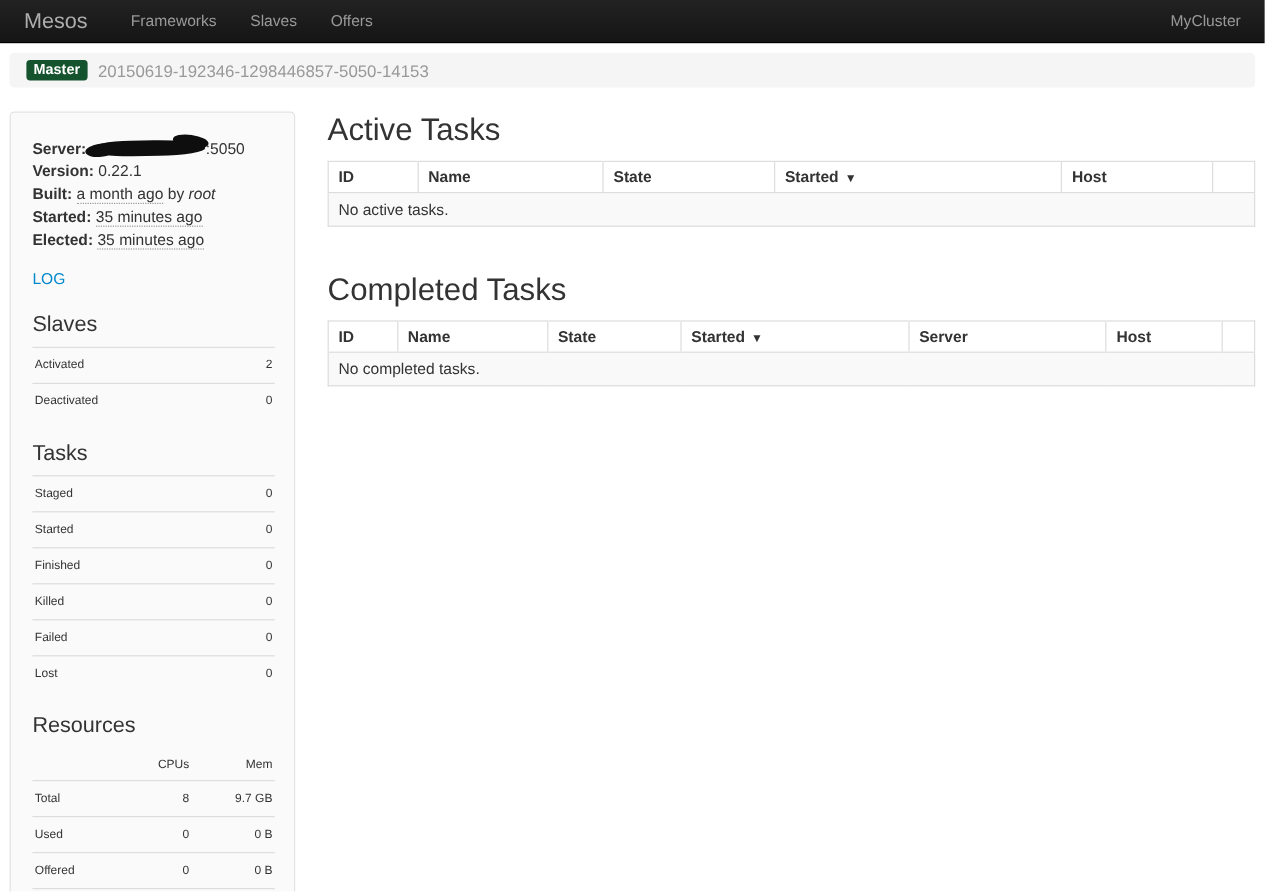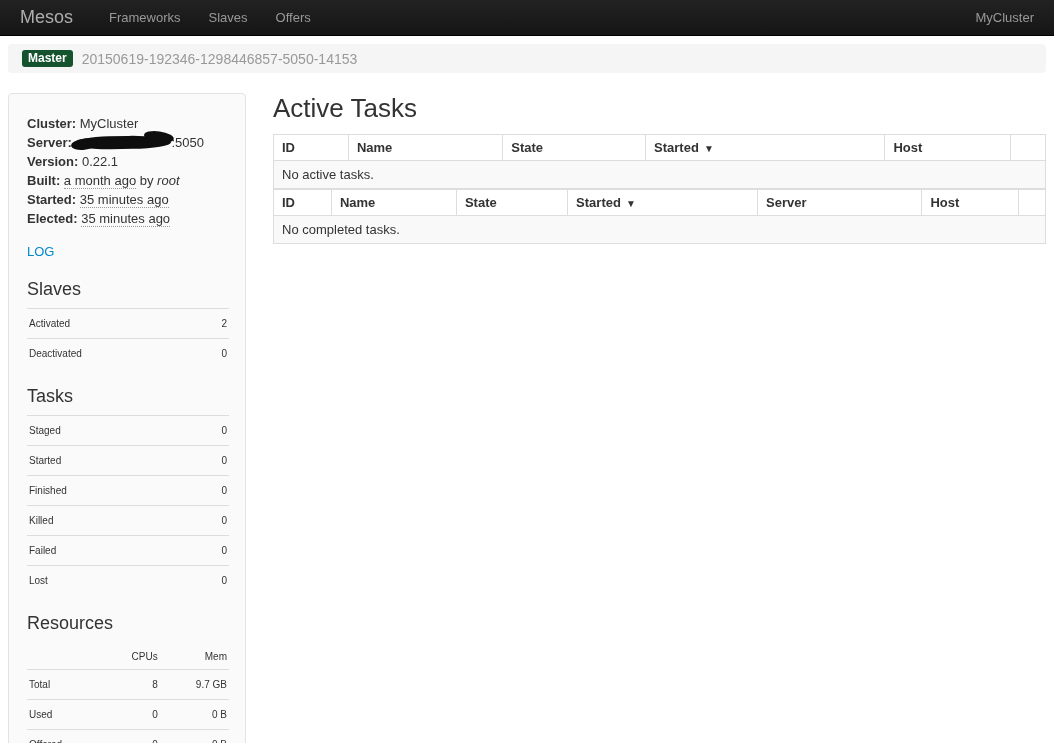--- a/index.html
+++ b/index.html
@@ -106,24 +106,20 @@
 <div class="breadcrumb">
   <span class="badge">Master</span>
   <span class="crumb-id">20150619-192346-1298446857-5050-14153</span>
 </div>
 
 <div class="content">
 
   <div class="panel">
 
     <div class="info-line">
-      <span class="lbl">Cluster:</span>
-      <span>MyCluster</span>
-    </div>
-    <div class="info-line">
       <span class="lbl">Server:</span>
       <span class="redact-blob"></span><span>:5050</span>
     </div>
     <div class="info-line">
       <span class="lbl">Version:</span>
       <span>0.22.1</span>
     </div>
     <div class="info-line">
       <span class="lbl">Built:</span>
       <span class="dotted">a month ago</span>
@@ -233,20 +229,21 @@
           <th class="a-x"></th>
         </tr>
       </thead>
       <tbody>
         <tr>
           <td class="empty-row" colspan="6">No active tasks.</td>
         </tr>
       </tbody>
     </table>
 
+    <h3 class="main-h second">Completed Tasks</h3>
     <table class="tasks">
       <thead>
         <tr>
           <th class="c-id">ID</th>
           <th class="c-name">Name</th>
           <th class="c-state">State</th>
           <th class="c-started"><span>Started</span><span class="sort-arrow">▼</span></th>
           <th class="c-stopped">Server</th>
           <th class="c-host">Host</th>
           <th class="c-x"></th>

